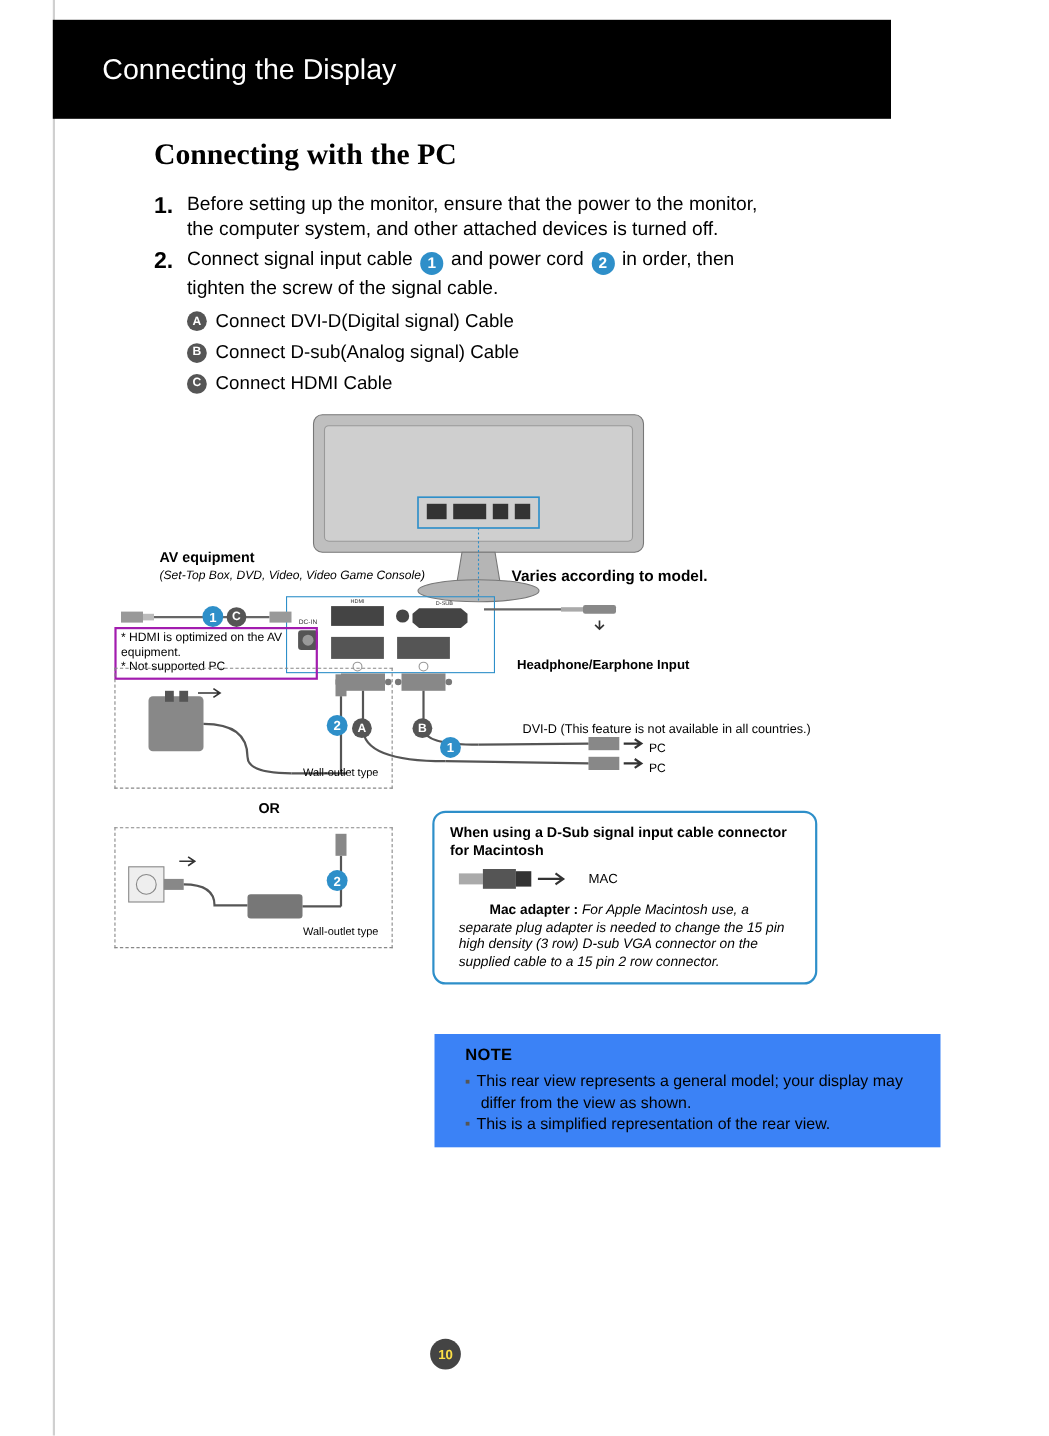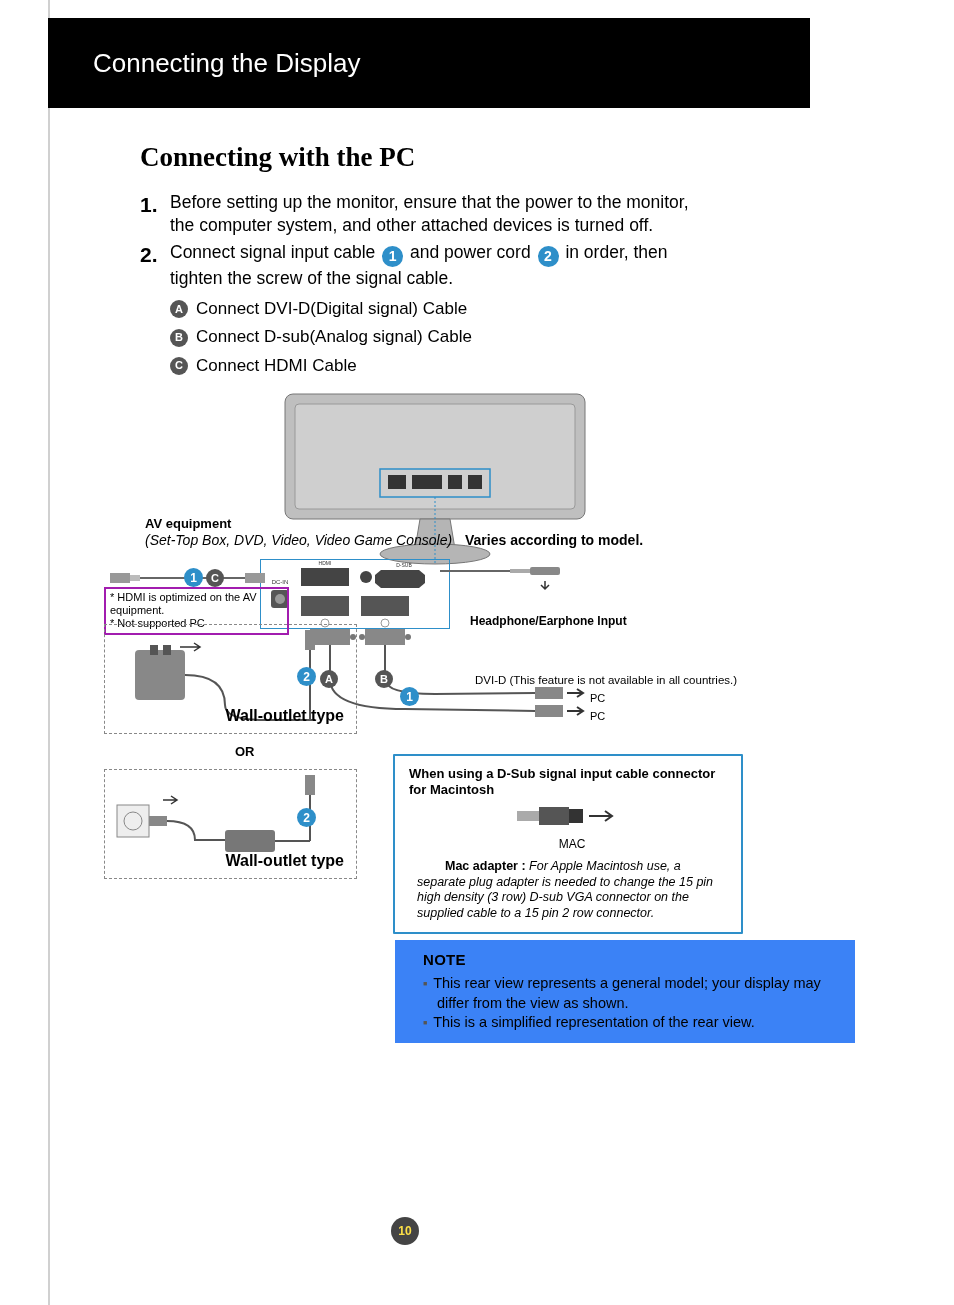--- a/index.html
+++ b/index.html
@@ -1,51 +1,51 @@
 <!DOCTYPE html>
 <html><head>
 <meta charset="utf-8">
 <style>
   * { box-sizing: border-box; margin: 0; padding: 0; }
   body { font-family: Arial, Helvetica, sans-serif; background: #fff; color: #000; width: 954px; }
   .page { position: relative; width: 810px; height: 1305px; }
   .fold { position: absolute; left: 48px; top: 0; width: 2px; height: 100%; background: #d0d0d0; }
   .header-bar { position: absolute; left: 48px; right: 0; top: 18px; height: 90px; background: #000; display: flex; align-items: center; padding-left: 45px; }
   .header-title { color: #fff; font-size: 26px; font-weight: 400; }
-  .content { position: absolute; left: 140px; top: 142px; right: 95px; }
+  .content { position: absolute; left: 140px; top: 125px; right: 95px; }
   .section-heading { font-family: Georgia, 'Times New Roman', serif; font-weight: bold; font-size: 27px; margin-bottom: 18px; }
   .step { font-size: 17.5px; line-height: 1.32; margin-bottom: 4px; display: flex; }
   .step-num { font-weight: bold; font-size: 21px; margin-right: 6px; min-width: 24px; }
   .step-body { flex: 1; }
   .badge-num { display: inline-flex; width: 21px; height: 21px; border-radius: 50%; background: #2e8fc9; color: #fff; font-weight: bold; align-items: center; justify-content: center; font-size: 14px; vertical-align: -3px; margin: 0 2px; }
   .badge-sm { width: 19px; height: 19px; font-size: 12px; }
   .sub-list { margin-left: 30px; margin-top: 6px; font-size: 17px; line-height: 1.55; }
   .sub-item { display: flex; align-items: center; margin-bottom: 2px; }
   .circ-letter { display: inline-flex; width: 18px; height: 18px; border-radius: 50%; background: #555; color: #fff; font-weight: bold; align-items: center; justify-content: center; font-size: 11px; margin-right: 8px; }
   .diagram-area { position: relative; width: 700px; height: 580px; margin-top: 10px; }
   .monitor-box { position: absolute; left: 140px; top: 0; width: 310px; height: 180px; }
   .monitor-svg { width: 100%; height: 100%; }
   .varies { position: absolute; left: 325px; top: 143px; font-size: 14px; font-weight: bold; }
   .av-label { position: absolute; left: 5px; top: 128px; font-size: 13px; line-height: 1.15; }
   .av-label b { display:block; }
-  .av-label i { font-size: 14px; font-style: italic; }
+  .av-label i { font-size: 11px; font-style: italic; }
   .hdmi-note-box { position: absolute; left: -36px; top: 198px; width: 185px; border:2px solid #a21caf; font-size: 11px; padding: 2px 4px; line-height: 1.2; }
   .conn-panel { position: absolute; left: 120px; top: 170px; width: 190px; height: 70px; border:1px solid #2e8fc9; }
   .headphone-lbl { position: absolute; left: 330px; top: 225px; font-size: 12px; font-weight: bold; }
   .wall-box { position: absolute; border: 1.5px dashed #888; }
   .wall1 { left: -36px; top: 235px; width: 253px; height: 110px; }
   .wall2 { left: -36px; top: 380px; width: 253px; height: 110px; }
-  .wall-label { position: absolute; right: 12px; bottom: 8px; font-size: 16px; font-weight: bold; }
+  .wall-label { position: absolute; right: 12px; bottom: 8px; font-size: 10px; font-weight: normal; }
   .or-label { position: absolute; left: 95px; top: 355px; font-size: 13px; font-weight: bold; color: #000000; }
   .dvi-lbl { position: absolute; left: 335px; top: 285px; font-size: 11.5px; }
   .pc-lbl1 { position: absolute; left: 450px; top: 303px; font-size: 11px; }
   .pc-lbl2 { position: absolute; left: 450px; top: 321px; font-size: 11px; }
-  .mac-box { position: absolute; left: 253px; top: 365px; width: 350px; border: 2px solid #2e8fc9; border-radius: 1px; padding: 10px 14px; font-size: 12.5px; }
+  .mac-box { position: absolute; left: 253px; top: 365px; width: 350px; border: 2px solid #2e8fc9; border-radius: 12px; padding: 10px 14px; font-size: 12.5px; }
   .mac-box .mt { font-weight: bold; font-size: 13px; margin-bottom: 4px; line-height: 1.2; }
-  .mac-row { display: flex; align-items: center; gap: 8px; margin: 6px 0 8px 8px; flex-direction: column; }
+  .mac-row { display: flex; align-items: center; gap: 8px; margin: 6px 0 8px 8px; }
   .mac-label { font-size: 12px; }
   .mac-body { font-size: 12.5px; line-height: 1.25; margin-left: 8px; }
   .mac-body b { font-weight: bold; padding-left: 28px; }
   .mac-body .it { font-style: italic; }
   .note-box { position: absolute; left: 395px; top: 940px; width: 460px; background: #3b82f6; padding: 10px 28px; font-size: 14.5px; line-height: 1.35; }
   .note-box .nt { font-weight: bold; font-size: 15px; margin-bottom: 4px; letter-spacing: 0.3px; }
   .note-box ul { list-style: none; padding-left: 14px; }
   .note-box li::before { content: "■ "; font-size: 7px; vertical-align: 2px; color: #555; margin-left: -14px; margin-right: 4px; }
   .page-num { position: absolute; left: 50%; bottom: 60px; transform: translateX(-50%); width: 28px; height: 28px; border-radius: 50%; background: #444; color: #fde047; display: flex; align-items: center; justify-content: center; font-size: 12px; font-weight: bold; }
   .b-2 { position:absolute; }

